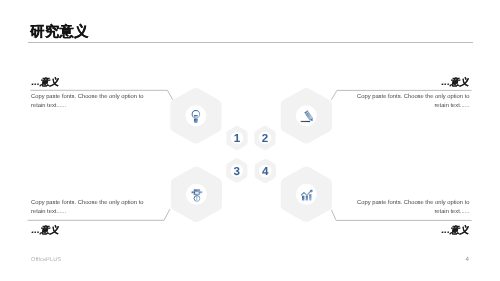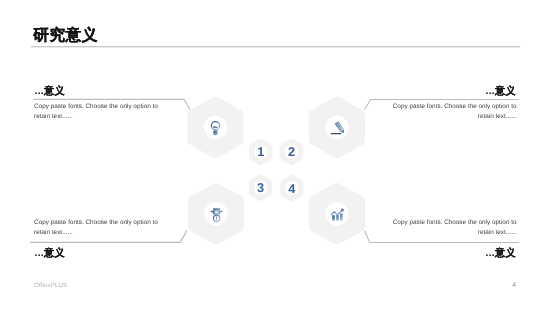--- a/index.html
+++ b/index.html
@@ -4,21 +4,21 @@
 <style>
   html,body{margin:0;padding:0;}
   body{width:500px;height:281px;background:#ffffff;overflow:hidden;
        font-family:"Liberation Sans",sans-serif;-webkit-font-smoothing:antialiased;text-rendering:geometricPrecision;}
   .slide{position:relative;width:500px;height:249px;background:#fff;will-change:transform;}
   .title{position:absolute;left:30.3px;top:23.4px;font-size:14.2px;font-weight:bold;color:#141414;letter-spacing:0.45px;-webkit-text-stroke:0.3px #141414;}
   .title-rule{position:absolute;left:27.9px;top:41.8px;width:445px;height:1px;background:#bcbcbc;}
   .footer-brand{position:absolute;left:31px;top:256.8px;font-size:5.6px;color:#b3b3b3;letter-spacing:.1px;}
   .footer-page{position:absolute;left:465.6px;top:256.3px;font-size:6.2px;color:#949494;}
   svg.diagram{position:absolute;left:0;top:0;width:500px;height:281px;}
-  .hd{position:absolute;font-size:9.2px;font-weight:bold;color:#1a1a1a;letter-spacing:.3px;-webkit-text-stroke:0.2px #1a1a1a;}
+  .hd{position:absolute;font-size:9.2px;font-weight:bold;color:#1a1a1a;letter-spacing:.3px;font-style:italic;-webkit-text-stroke:0.2px #1a1a1a;}
   .bd{position:absolute;font-size:5.8px;color:#414141;line-height:8.6px;width:118px;}
 </style>
 </head>
 <body>
 
 <div class="slide">
   <div class="title">研究意义</div>
   <div class="title-rule"></div>
 
   <svg class="diagram" viewBox="0 0 500 281">

